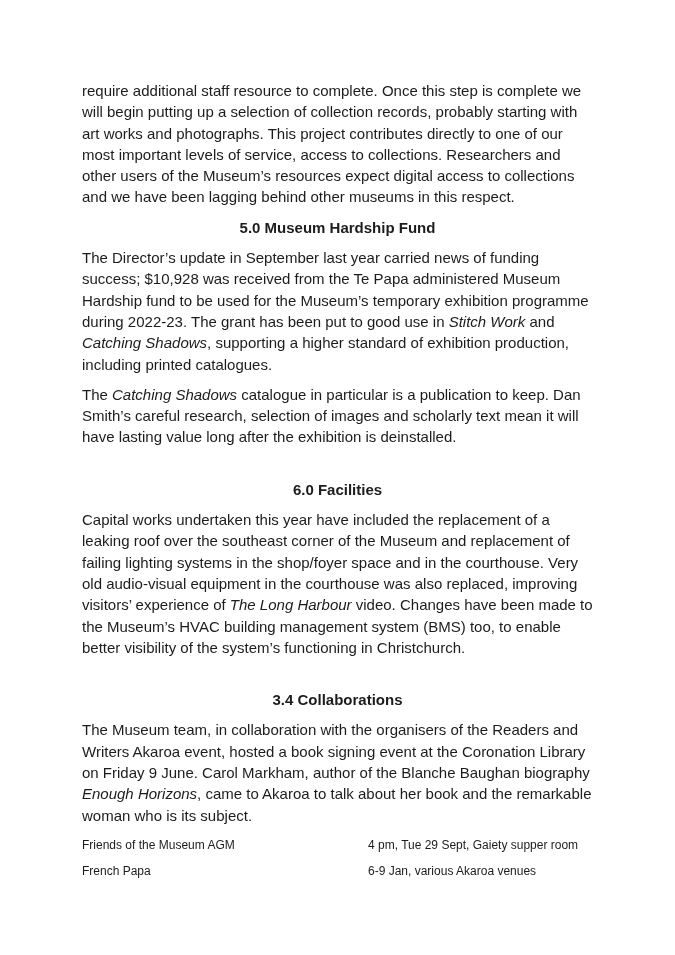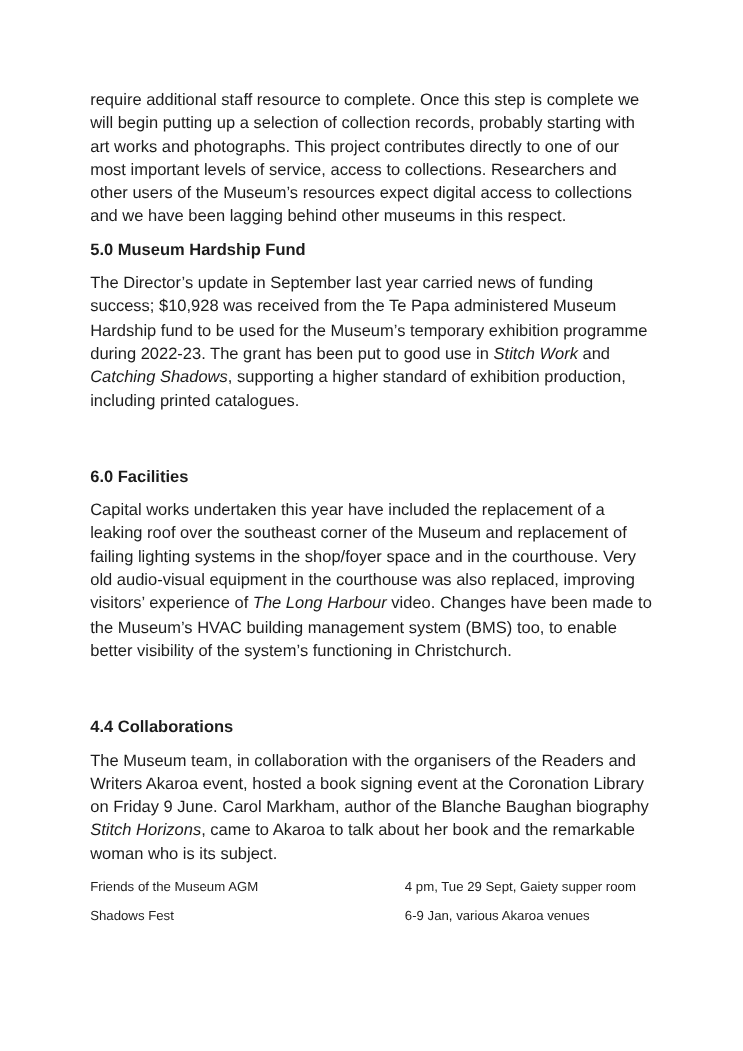--- a/index.html
+++ b/index.html
@@ -29,23 +29,24 @@
   }
   .doc-page p em {
     font-style: italic;
     margin-top: 12px;
   }
   .doc-page h2.heading {
     margin: 8px 0 9px 0;
     font-size: 15px;
     line-height: 21.3px;
     font-weight: 700;
+    text-align: center;
   }
   .doc-page h2.heading.spaced {
-    margin-top: 48px;
+    margin-top: 31px;
   }
   .event-row {
     display: flex;
     font-size: 12px;
     line-height: 21.3px;
     margin: 0 0 5px 0;
   }
   .event-name {
     flex: 0 0 286px;
   }
@@ -53,25 +54,26 @@
     flex: 1 1 auto;
   }
 </style>
 </head>
 <body>
 
 <div class="doc-page">
     <p><span>require additional staff resource to complete. Once this step is complete we will begin putting up a selection of collection records, probably starting with art works and photographs. This project contributes directly to one of our most important levels of service, access to collections. Researchers and other users of the Museum’s resources expect digital access to collections and we have been lagging behind other museums in this respect.</span></p>
     <h2 class="heading">5.0 Museum Hardship Fund</h2>
     <p><span>The Director’s update in September last year carried news of funding success; $10,928 was received from the Te Papa administered Museum Hardship fund to be used for the Museum’s temporary exhibition programme during 2022-23. The grant has been put to good use in </span><em>Stitch Work</em><span> and </span><em>Catching Shadows</em><span>, supporting a higher standard of exhibition production, including printed catalogues.</span></p>
+    <p><span>The </span><em>Catching Shadows</em><span> catalogue in particular is a publication to keep. Dan Smith’s careful research, selection of images and scholarly text mean it will have lasting value long after the exhibition is deinstalled.</span></p>
     <h2 class="heading spaced">6.0 Facilities</h2>
     <p><span>Capital works undertaken this year have included the replacement of a leaking roof over the southeast corner of the Museum and replacement of failing lighting systems in the shop/foyer space and in the courthouse. Very old audio-visual equipment in the courthouse was also replaced, improving visitors’ experience of </span><em>The Long Harbour</em><span> video. Changes have been made to the Museum’s HVAC building management system (BMS) too, to enable better visibility of the system’s functioning in Christchurch.</span></p>
-    <h2 class="heading spaced">4.4 Collaborations</h2>
-    <p><span>The Museum team, in collaboration with the organisers of the Readers and Writers Akaroa event, hosted a book signing event at the Coronation Library on Friday 9 June. Carol Markham, author of the Blanche Baughan biography </span><em>Stitch Horizons</em><span>, came to Akaroa to talk about her book and the remarkable woman who is its subject.</span></p>
+    <h2 class="heading spaced">3.4 Collaborations</h2>
+    <p><span>The Museum team, in collaboration with the organisers of the Readers and Writers Akaroa event, hosted a book signing event at the Coronation Library on Friday 9 June. Carol Markham, author of the Blanche Baughan biography </span><em>Enough Horizons</em><span>, came to Akaroa to talk about her book and the remarkable woman who is its subject.</span></p>
     <div class="event-row">
       <span class="event-name">Friends of the Museum AGM</span>
       <span class="event-detail">4 pm, Tue 29 Sept, Gaiety supper room</span>
     </div>
     <div class="event-row">
-      <span class="event-name">Shadows Fest</span>
+      <span class="event-name">French Papa</span>
       <span class="event-detail">6-9 Jan, various Akaroa venues</span>
     </div>
   </div>
 
 </body></html>

